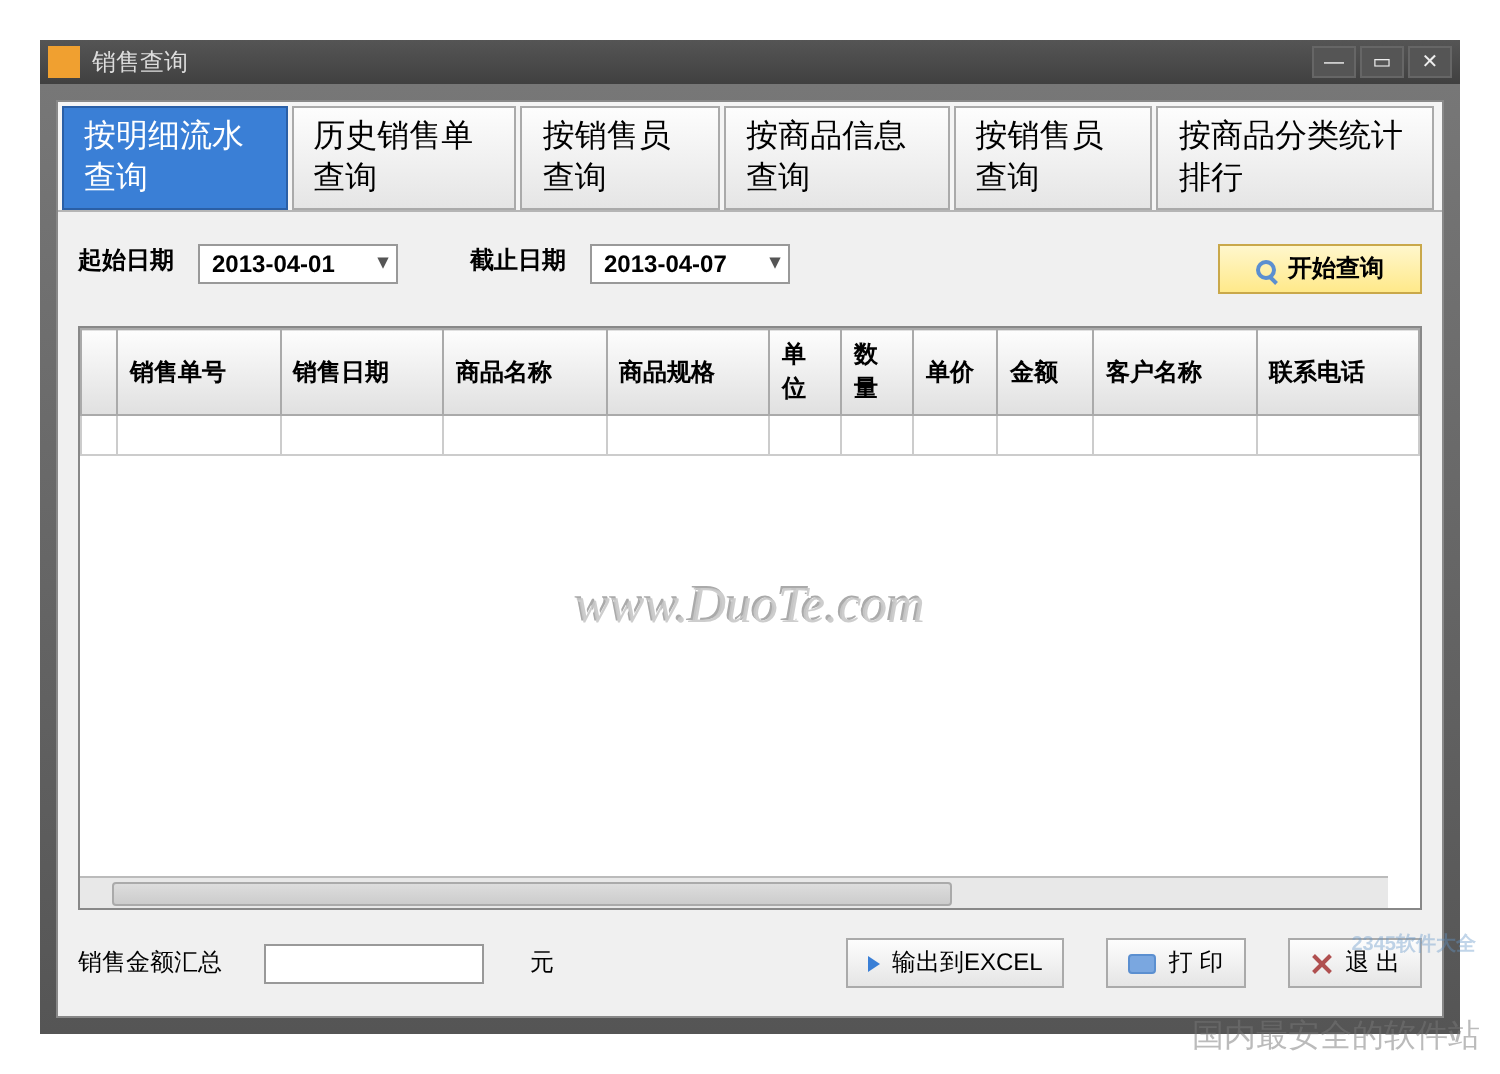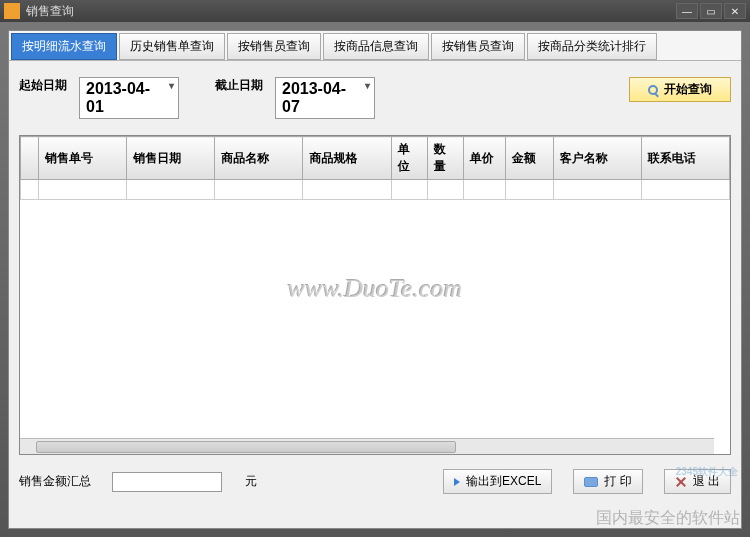--- a/index.html
+++ b/index.html
@@ -7,22 +7,22 @@
   font-family: "Microsoft YaHei", SimSun, sans-serif;
   font-size: 12px;
   background: #3a3a3a;
   width: 750px;
   height: 537px;
   overflow: hidden;
 }
 .outer-frame {
   width: 100%;
   height: 100%;
-  background: #000000;
-  padding: 0;
+  background: #ffffff;
+  padding: 20px;
 }
 .titlebar {
   height: 22px;
   background: linear-gradient(#555, #404040);
   display: flex;
   align-items: center;
   padding: 0 4px;
   color: #ddd;
 }
 .titlebar .icon-box {
@@ -59,42 +59,42 @@
   background: #f5f5f5;
   border-bottom: 1px solid #b5b5b5;
   padding: 2px 2px 0 2px;
 }
 .tab {
   padding: 4px 10px;
   border: 1px solid #aaa;
   background: linear-gradient(#fdfdfd, #e5e5e5);
   margin-right: 2px;
   cursor: pointer;
-  font-size: 12px;
+  font-size: 16px;
 }
 .tab.active {
   background: #3a7fd6;
   color: #fff;
   border-color: #2a5fa6;
 }
 .filter-row {
   display: flex;
   align-items: flex-start;
   padding: 16px 10px;
   gap: 8px;
   font-weight: bold;
 }
 .filter-label { margin-right: 4px; }
 .date-box {
   border: 1px solid #999;
   background: #fff;
   padding: 2px 20px 2px 6px;
   width: 100px;
   position: relative;
-  font-size: 16px;
+  font-size: 12px;
 }
 .date-box::after {
   content: "▾";
   position: absolute;
   right: 4px;
   top: 2px;
   font-size: 10px;
   color: #555;
 }
 .spacer { flex: 0 0 20px; }

